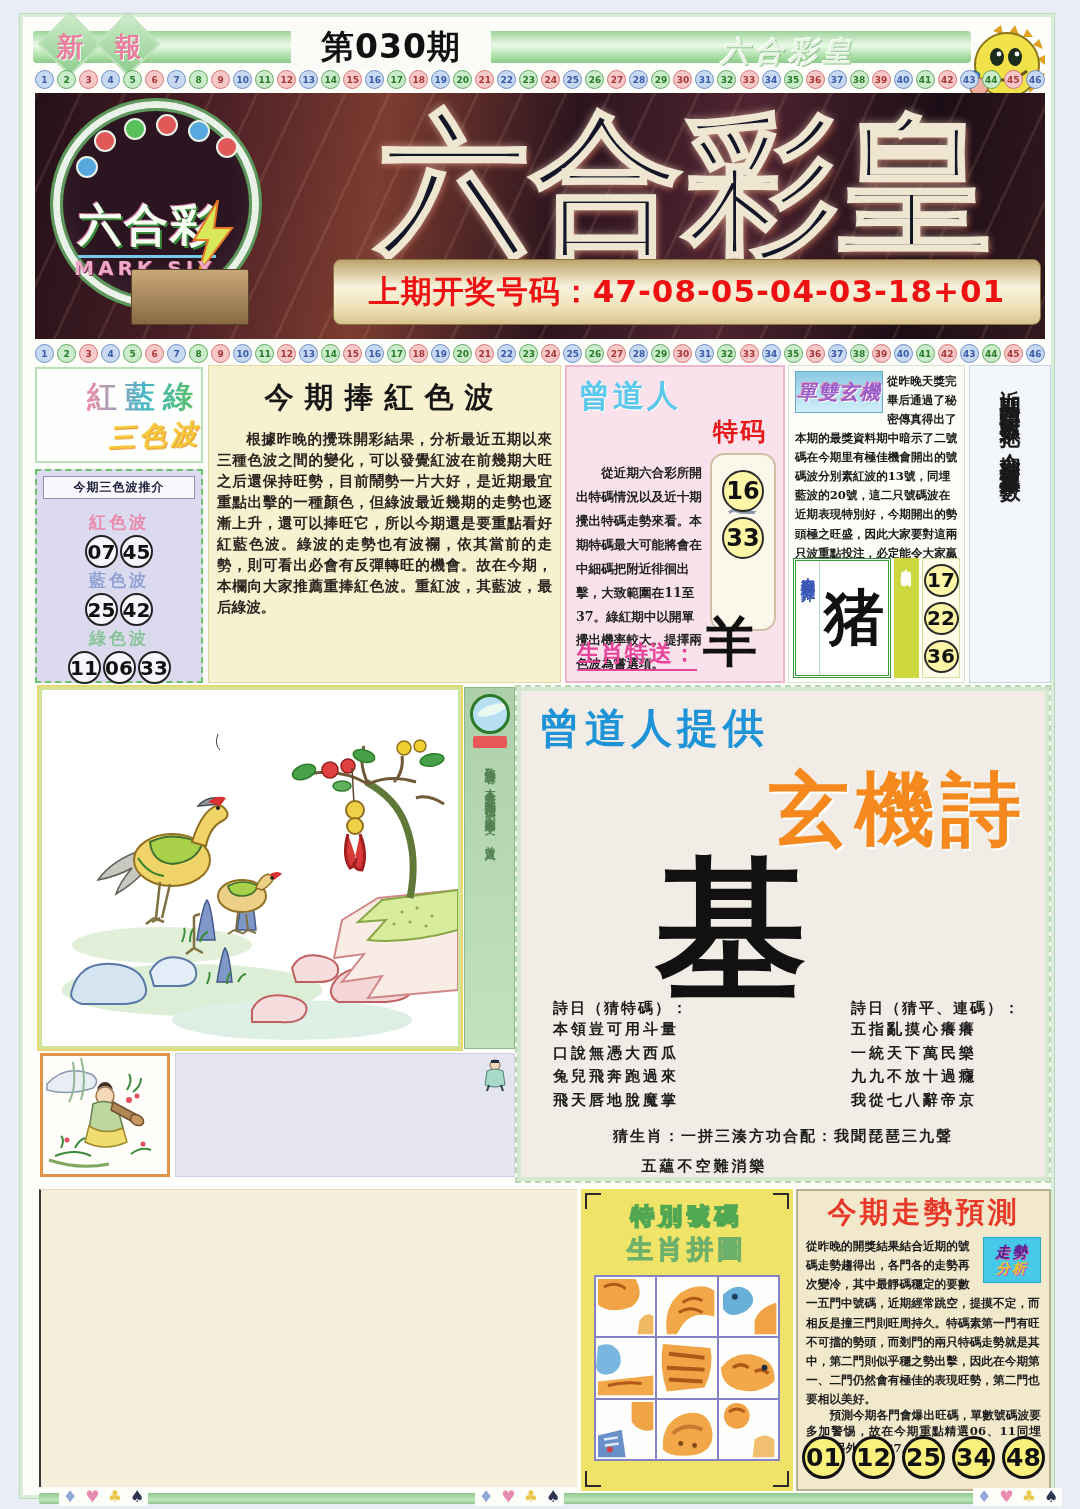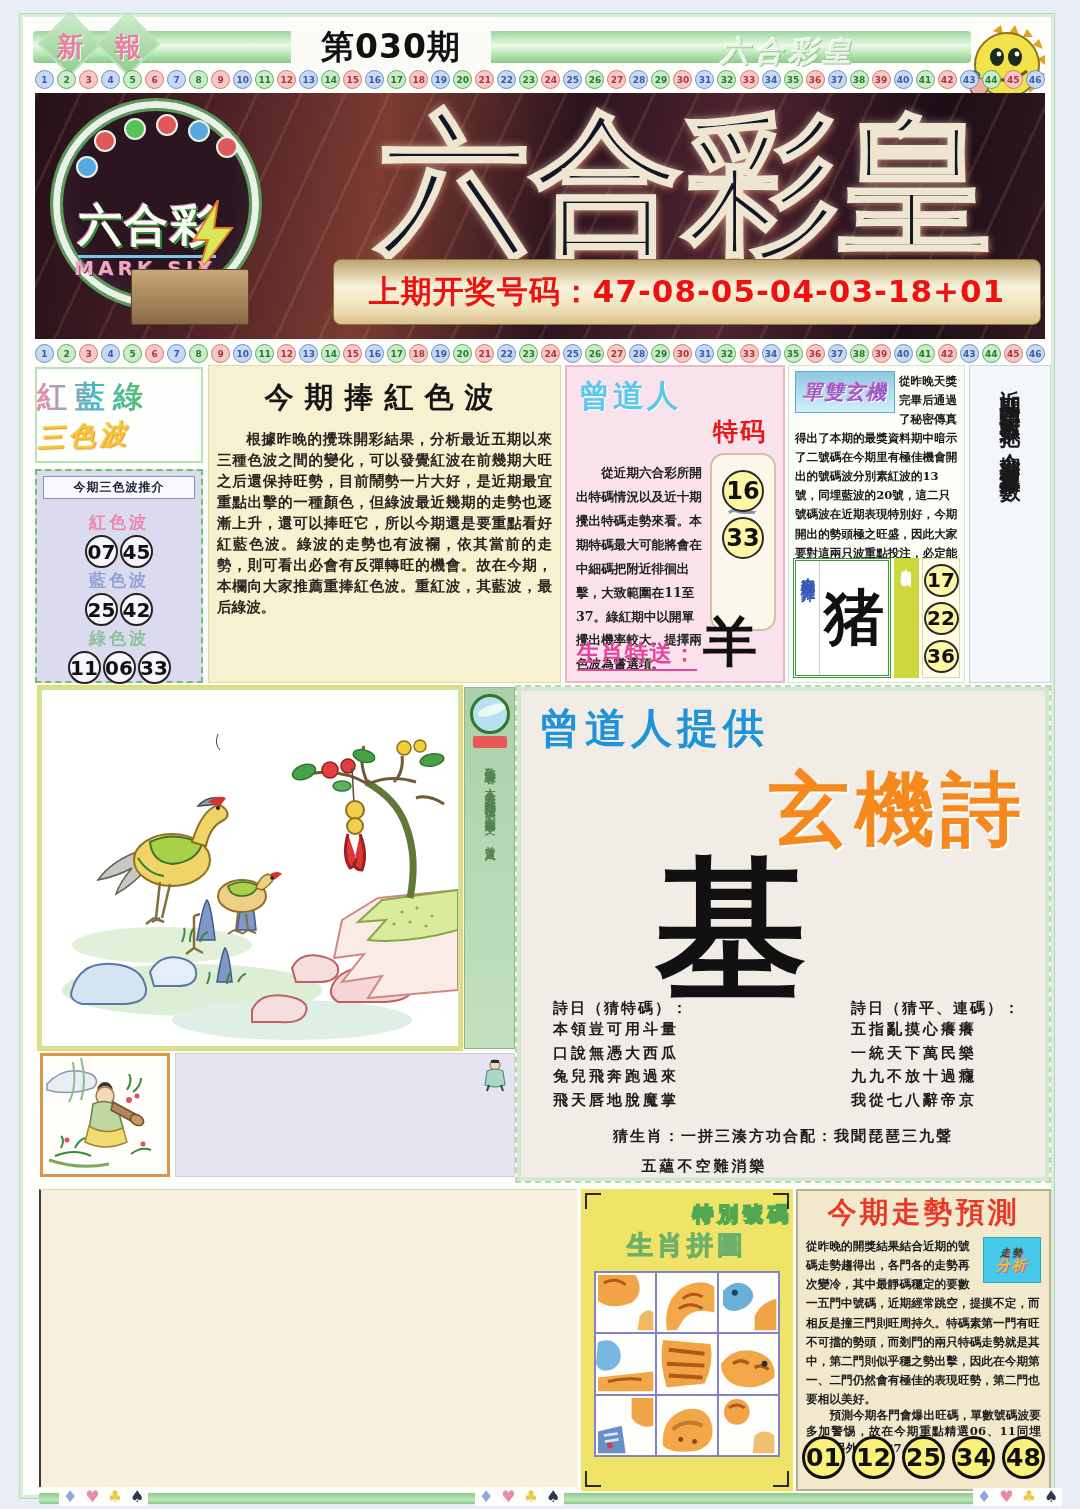--- a/index.html
+++ b/index.html
@@ -94,21 +94,21 @@
     background:linear-gradient(#bda46c,#f9f3dd 42%,#efe2b8 75%,#d8c28c); border:1px solid #8a7446;
     display:flex; align-items:center; justify-content:center;
   }
   .draw-banner span { font-size:31px; font-weight:bold; color:#ee1111; letter-spacing:1px; }
   
   .col { position:absolute; top:348px; height:318px; }
   .col1 { left:12px; width:170px; }
   .deco-box {
     position:absolute; left:0; top:2px; width:168px; height:96px;
     background:#fcfffc; border:2px solid #b6e2b4;
-    display:flex; flex-direction:column; align-items:flex-start; justify-content:center;
+    display:flex; flex-direction:column; align-items:flex-end; justify-content:center;
   }
   .deco1 {
     font-size:30px; font-weight:bold; letter-spacing:8px; font-family:"DejaVu Serif",serif;
     background:linear-gradient(90deg,#f08ca8,#46b6c8,#5cc05c);
     -webkit-background-clip:text; background-clip:text; color:transparent; filter:blur(.6px);
   }
   .deco2 {
     font-size:27px; font-weight:bold; letter-spacing:4px; color:#f6c838; font-style:italic;
     text-shadow:1px 1px 0 #e89030; transform:rotate(-3deg); filter:blur(.5px);
   }
@@ -158,21 +158,21 @@
     display:flex; align-items:center; justify-content:center; font-size:24px; font-weight:bold; color:#111;
   }
   .zodiac-label {
     position:absolute; left:10px; bottom:10px; font-size:23px; font-weight:bold; color:#e8439a;
     border-bottom:2px solid #e8439a; letter-spacing:1px; font-family:"DejaVu Serif",serif;
   }
   .zodiac-char { position:absolute; right:26px; bottom:2px; font-size:54px; font-weight:bold; color:#111; font-family:"DejaVu Serif",serif; }
   .col4 { left:765px; width:177px; background:#fdfdf7; border:1px solid #d4e4d4; }
   .ds-wrap { padding:4px 6px 0; height:192px; overflow:hidden; }
   .ds-badge {
-    float:left; width:100px; height:42px; margin:1px 4px 2px 0;
+    float:left; width:88px; height:42px; margin:1px 4px 2px 0;
     background:linear-gradient(#8cc9e2,#d2f0fa); border:1px solid #6aa8c6;
     display:flex; align-items:center; justify-content:center;
     font-size:20px; font-weight:bold; color:#9a5cc8; letter-spacing:1px;
     text-shadow:1px 1px 0 #fff, -1px -1px 0 #e890b8; font-style:italic;
   }
   .ds-body { font-size:11.6px; line-height:1.3; font-weight:700; color:#1a1a1a; font-family:"DejaVu Serif",serif; text-align:justify; }
   .sub-row { position:absolute; left:4px; right:4px; bottom:4px; height:120px; display:flex; gap:3px; }
   .tui-box { width:98px; border:3px double #3a9a3a; background:#fff; display:flex; }
   .tui-label {
     writing-mode:vertical-rl; font-size:14.5px; font-weight:bold; color:#3a58b8;
@@ -240,42 +240,42 @@
   .mini-figure { position:absolute; right:6px; top:4px; width:26px; height:34px; }
   
   .blank-box { position:absolute; left:16px; top:1172px; width:538px; height:298px; background:#f6efdb; border-left:2px solid #3a3a3a; border-top:1px solid #e0d8b8; }
   .puzzle-box { position:absolute; left:558px; top:1172px; width:212px; height:302px; background:#f0e468; overflow:hidden; }
   .pz-corner { position:absolute; width:16px; height:16px; border:2.5px solid #2a2a2a; }
   .pz-c1 { left:4px; top:4px; border-right:none; border-bottom:none; }
   .pz-c2 { right:4px; top:4px; border-left:none; border-bottom:none; }
   .pz-c3 { left:4px; bottom:4px; border-right:none; border-top:none; }
   .pz-c4 { right:4px; bottom:4px; border-left:none; border-top:none; }
   .pz-title1 {
-    margin-top:12px; text-align:right; font-size:20px; font-weight:bold; letter-spacing:5px;
+    margin-top:12px; text-align:center; font-size:23px; font-weight:bold; letter-spacing:5px;
     color:#eef6da; -webkit-text-stroke:2px #52a852; font-family:"DejaVu Serif",serif;
   }
   .pz-title2 {
     text-align:center; font-size:26px; font-weight:bold; letter-spacing:4px;
     color:#f29238; -webkit-text-stroke:1px #6cb06c; font-family:"DejaVu Serif",serif;
   }
   .pz-grid {
     margin:8px auto 0; width:186px; height:186px; display:grid;
     grid-template-columns:repeat(3,1fr); grid-template-rows:repeat(3,1fr);
     border:2px solid #8484c4; background:#8484c4; gap:2px;
   }
   .puzzle-cell { background:#fefefc; overflow:hidden; }
   .puzzle-cell svg { width:100%; height:100%; display:block; }
   .forecast-box { position:absolute; left:773px; top:1172px; width:255px; height:302px; background:#f2e9cd; border:2px solid #b8b090; }
   .fc-title { text-align:center; font-size:29px; font-weight:bold; color:#e83828; letter-spacing:3px; margin-top:2px; font-family:"DejaVu Serif",serif; }
   .fc-flow { padding:2px 8px 0; }
   .fc-badge {
     float:right; width:58px; height:46px; margin:2px 0 2px 4px; background:#46c8e8; border:1px solid #28a8c8;
     display:flex; flex-direction:column; align-items:center; justify-content:center; line-height:1.1;
   }
-  .fc-b1 { font-size:10px; font-weight:bold; font-style:italic; color:#14532d; text-shadow:1px 1px 0 #e85898; letter-spacing:2px; }
+  .fc-b1 { font-size:15px; font-weight:bold; font-style:italic; color:#4c1d95; text-shadow:1px 1px 0 #e85898; letter-spacing:2px; }
   .fc-b2 { font-size:14px; font-weight:bold; font-style:italic; color:#e8c828; text-shadow:1px 1px 0 #c858c8; letter-spacing:2px; }
   .fc-body { font-size:11.7px; line-height:1.38; font-weight:700; color:#1c1c1c; font-family:"DejaVu Serif",serif; text-indent:2em; text-align:justify; }
   .fc-body2 { padding:0 8px; }
   .fc-nums { position:absolute; left:0; bottom:10px; width:100%; display:flex; justify-content:center; gap:7px; }
   .fc-nums span {
     width:43px; height:43px; border-radius:50%; background:#faf07c; border:3px solid #111;
     display:flex; align-items:center; justify-content:center; font-size:25px; font-weight:bold; color:#111;
   }
   
   .bottom-bar { position:absolute; left:16px; top:1476px; width:1012px; height:11px; background:linear-gradient(#8cc88a,#bfe6bd 60%,#8cc88a); border-radius:2px; }

